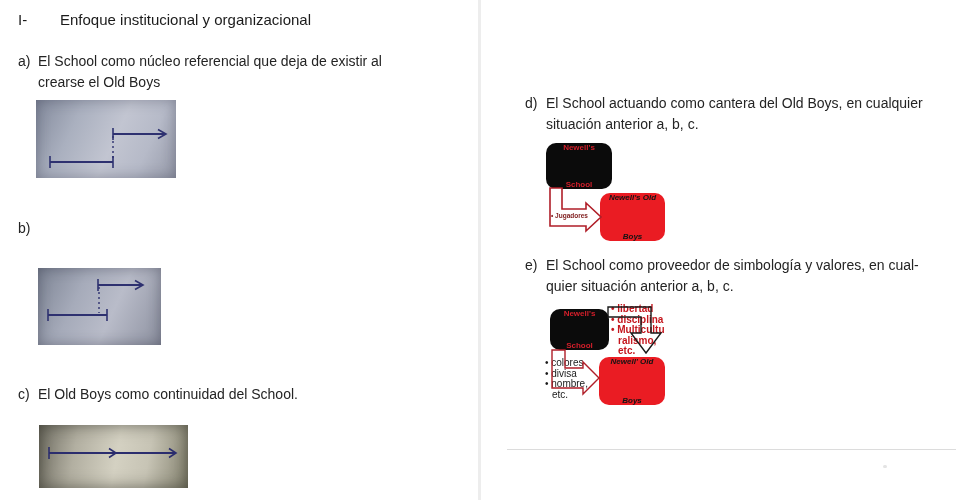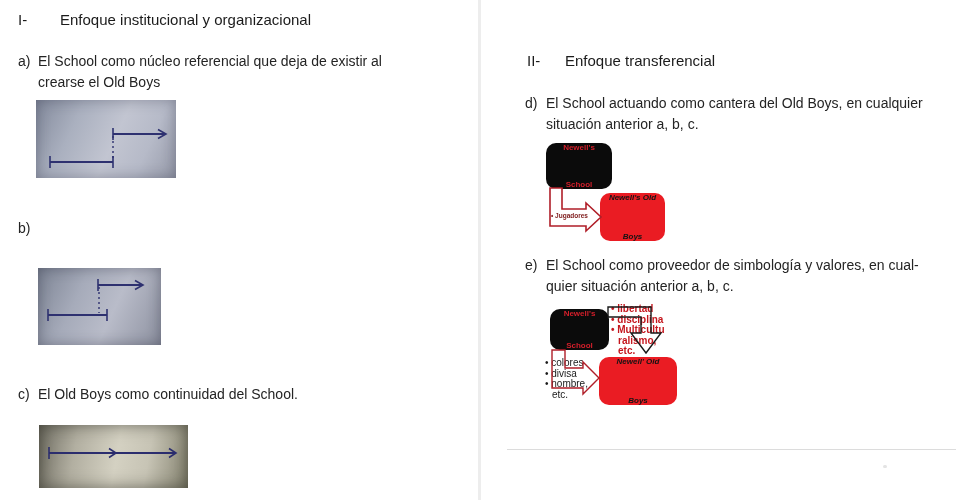--- a/index.html
+++ b/index.html
@@ -111,24 +111,20 @@
     <svg width="149" height="63" viewBox="0 0 149 63">
       <g stroke="#2b2d6e" stroke-width="2" fill="none">
         <line x1="10" y1="28" x2="136" y2="28"></line>
         <line x1="10" y1="22" x2="10" y2="34" stroke-width="1.6"></line>
         <polyline points="70,23.5 77,28 70,32.5" stroke-width="1.6"></polyline>
         <polyline points="130,23.5 137,28 130,32.5" stroke-width="1.6"></polyline>
       </g>
     </svg>
   </div>
 
-  <div class="heading heading-2" style="left:527px;top:52px;">
-    <span class="hnum">II-</span>
-    <span class="htitle">Enfoque transferencial</span>
-  </div>
 
   <div class="item item-right" style="left:525px;top:93px;width:425px;">
     <span class="ilabel">d)</span>
     <span class="itext">
       <span>El School actuando como cantera del Old Boys, en cualquier</span>
       <span>situación anterior a, b, c.</span>
     </span>
   </div>
 
   <div class="diagram" style="left:540px;top:140px;width:140px;height:110px;">
@@ -152,21 +148,21 @@
       <span>El School como proveedor de simbología y valores, en cual-</span>
       <span>quier situación anterior a, b, c.</span>
     </span>
   </div>
 
   <div class="diagram" style="left:540px;top:298px;width:160px;height:125px;">
     <div class="fbox fbox-black" style="left:10px;top:11px;width:59px;height:41px;">
       <span>Newell's</span>
       <span>School</span>
     </div>
-    <div class="fbox fbox-red" style="left:59px;top:59px;width:78px;height:48px;">
+    <div class="fbox fbox-red" style="left:59px;top:59px;width:66px;height:48px;">
       <span>Newell' Old</span>
       <span>Boys</span>
     </div>
 
     <div class="mini-list list-red" style="left:71px;top:6px;">
       <span>• libertad</span>
       <span>• disciplina</span>
       <span>• Multicultu</span>
       <span class="cont">ralismo,</span>
       <span class="cont">etc.</span>

